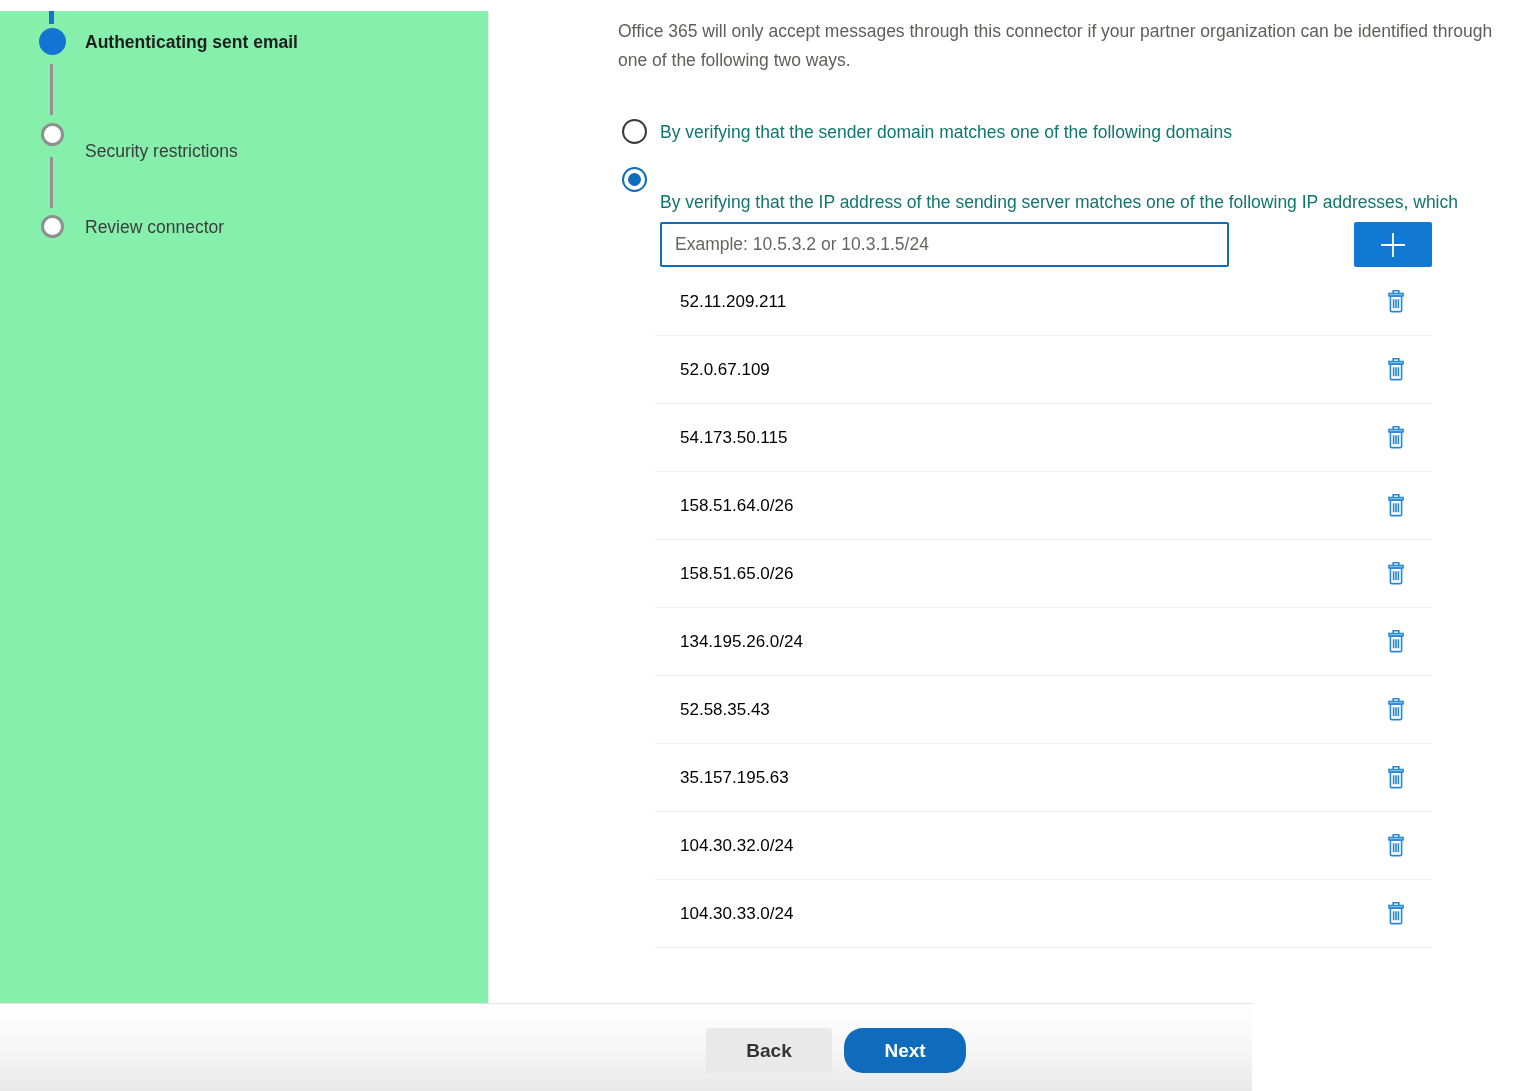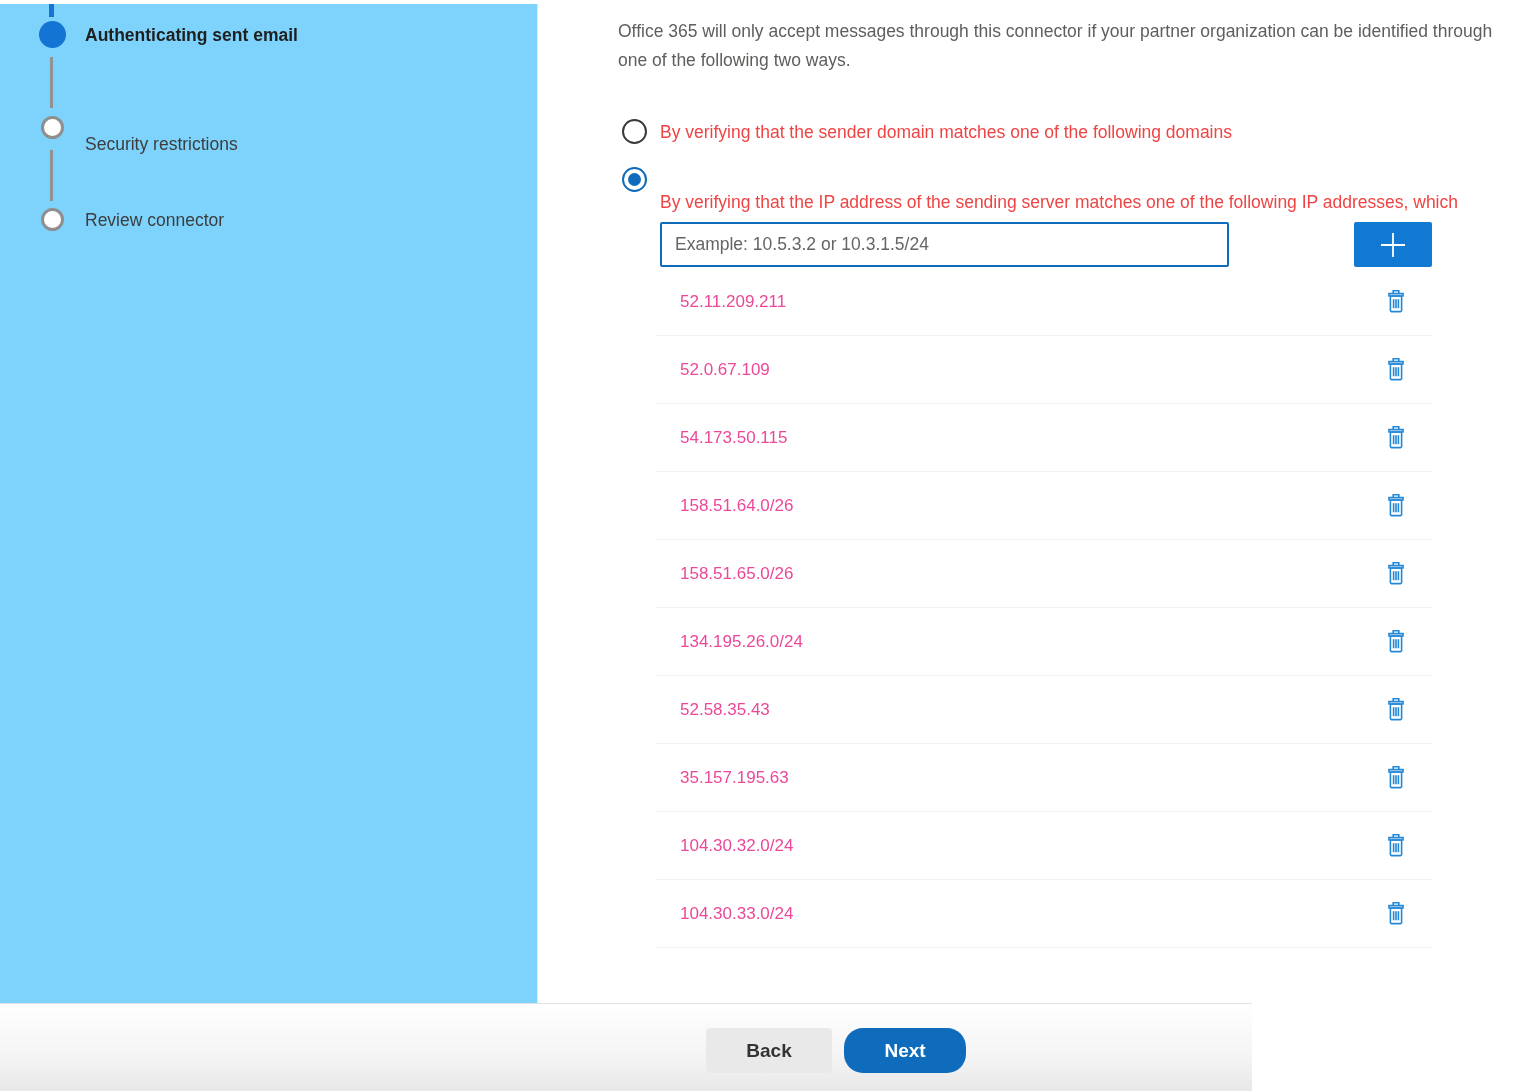--- a/index.html
+++ b/index.html
@@ -8,24 +8,24 @@
     position: relative;
     background: #ffffff;
     font-family: "Liberation Sans", sans-serif;
     overflow: hidden;
     color: #3d3d3d;
   }
 
   
   .sidebar {
     position: absolute;
-    left: 0; top: 4px;
-    width: 538px; height: 1003px;
+    left: 0; top: 11px;
+    width: 489px; height: 1003px;
     border-right: 1px solid #e7e7e7;
-    background: #7dd3fc;
+    background: #86efac;
   }
   .step-line-top {
     position: absolute; left: 49px; top: 0;
     width: 5px; height: 13px; background: #1673d1;
   }
   .step-dot-active {
     position: absolute; left: 39px; top: 17px;
     width: 27px; height: 27px; border-radius: 50%;
     background: #1374d4;
   }
@@ -67,21 +67,21 @@
     margin-top: 1px;
     cursor: pointer;
   }
   .radio-outer.selected {
     border-color: #0f6cbd;
     display: flex; align-items: center; justify-content: center;
   }
   .radio-inner { width: 13px; height: 13px; border-radius: 50%; background: #0f6cbd; }
   .radio-label {
     margin-left: 13px;
-    font-size: 17.5px; line-height: 28.5px; color: #ef4444;
+    font-size: 17.5px; line-height: 28.5px; color: #0f766e;
   }
   .radio-row-1 .radio-label { white-space: nowrap; }
   .radio-row-2 .radio-label { width: 812px; margin-top: 22px; }
 
   .ip-input {
     position: absolute; left: 114px; top: 222px;
     width: 569px; height: 45px;
     border: 2px solid #0f6cbd; border-radius: 2px;
     padding: 0 13px;
     font-family: "Liberation Sans", sans-serif;
@@ -101,21 +101,21 @@
     position: absolute; left: 109px; top: 268px;
     width: 777px; height: 735px;
     overflow: hidden;
   }
   .ip-row {
     height: 68px;
     display: flex; align-items: center; justify-content: space-between;
     padding: 0 25px 0 25px;
     border-bottom: 1px solid #f1f1f1;
   }
-  .ip-value { font-size: 17px; color: #ec4899; }
+  .ip-value { font-size: 17px; color: #000000; }
   .trash-btn {
     background: none; border: none; padding: 0;
     width: 22px; height: 28px;
     display: flex; align-items: center; justify-content: center;
     cursor: pointer;
   }
 
   
   .footer {
     position: absolute; left: 0; top: 1003px;

